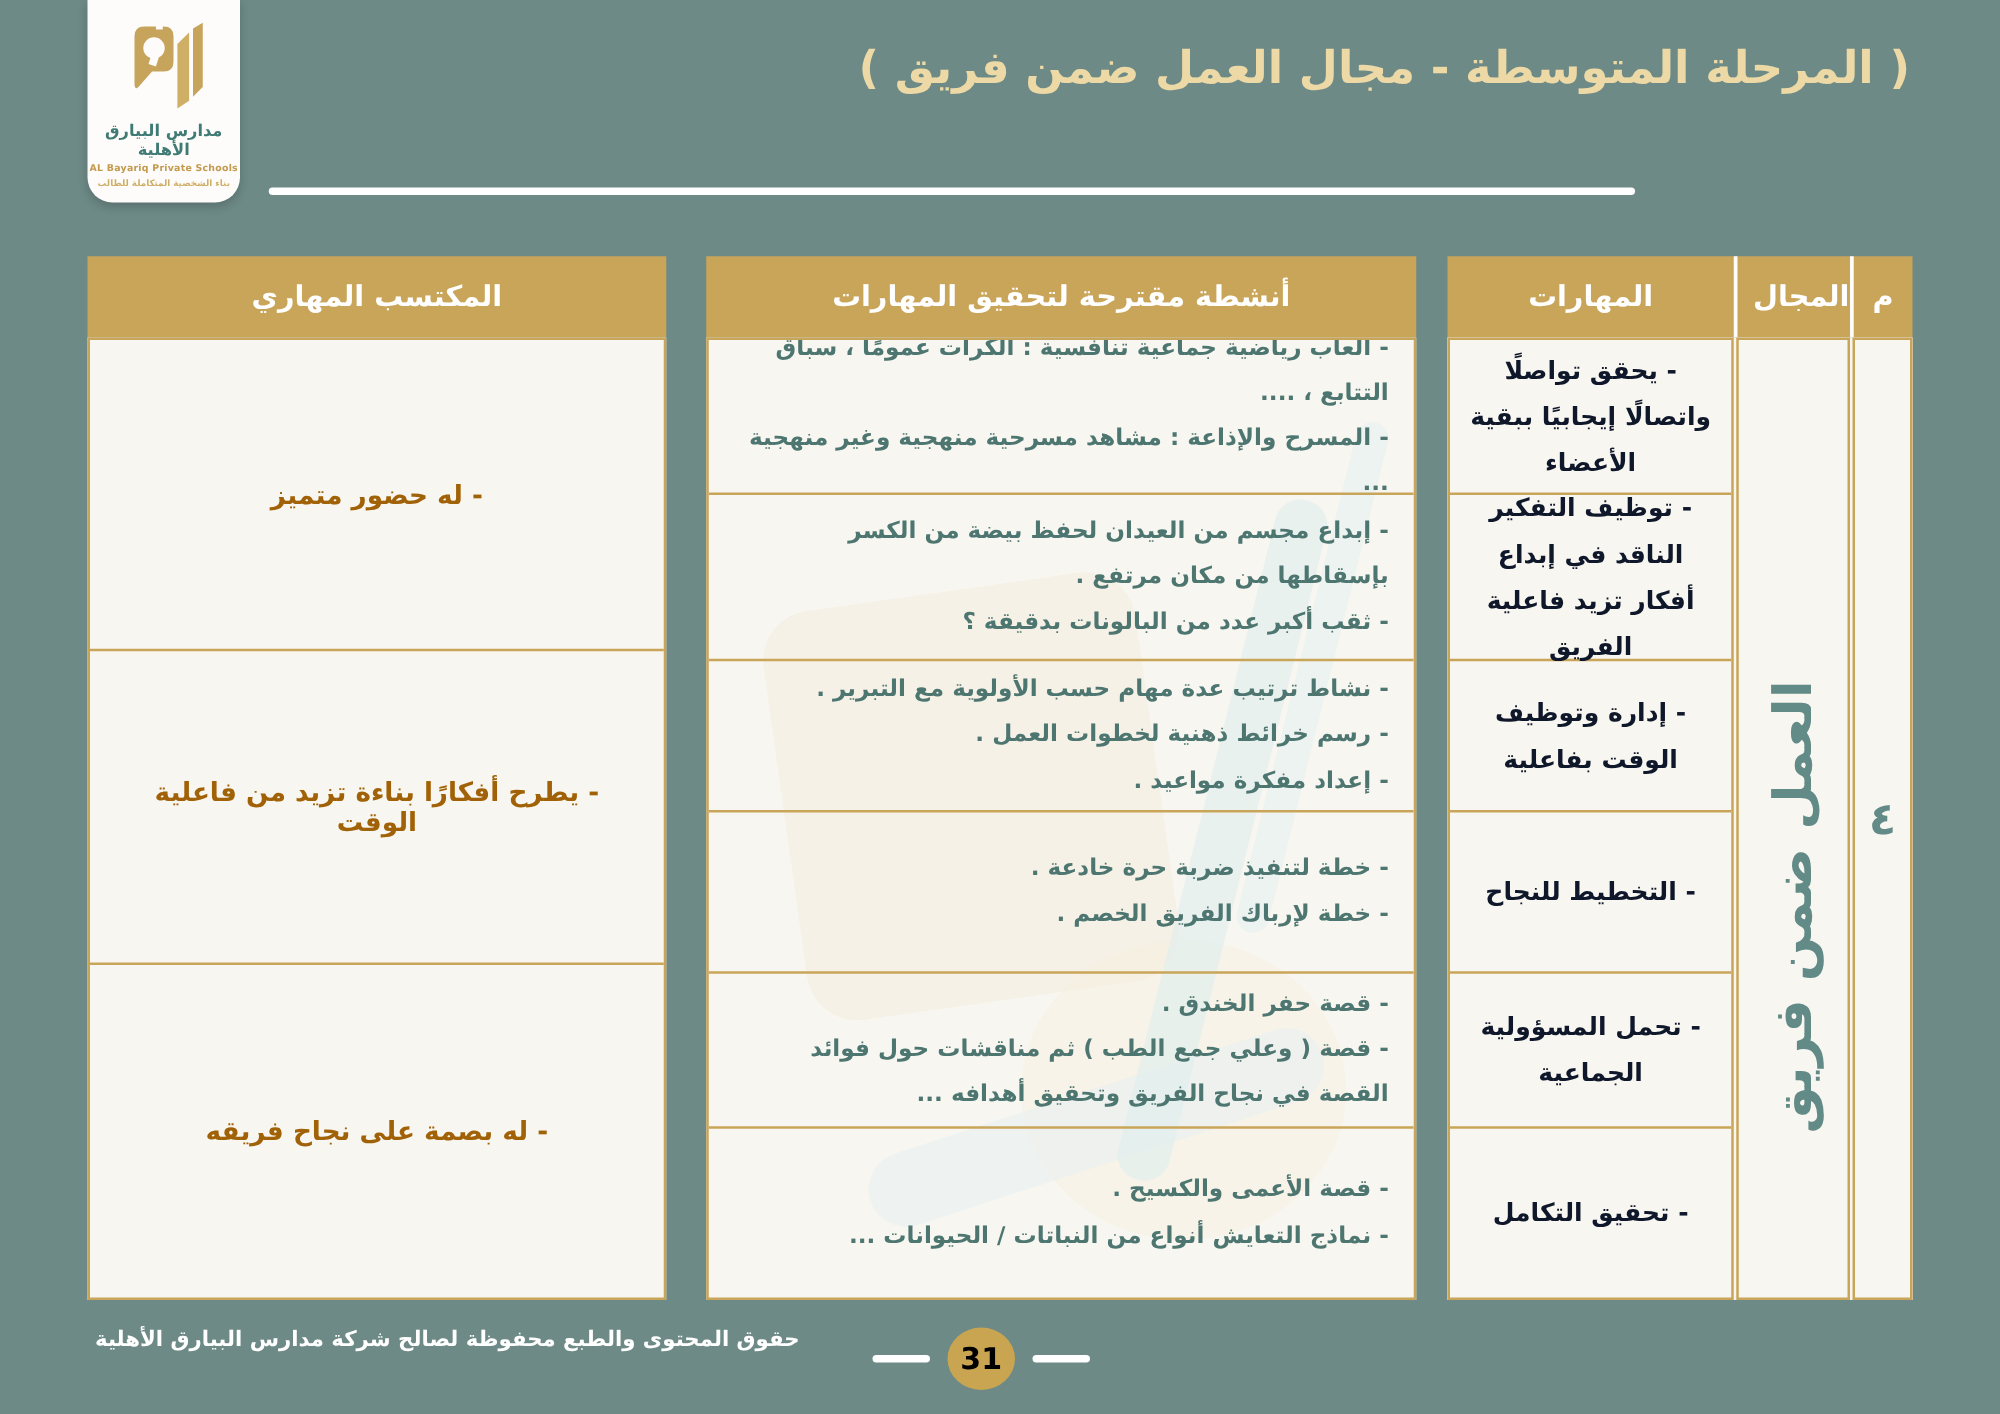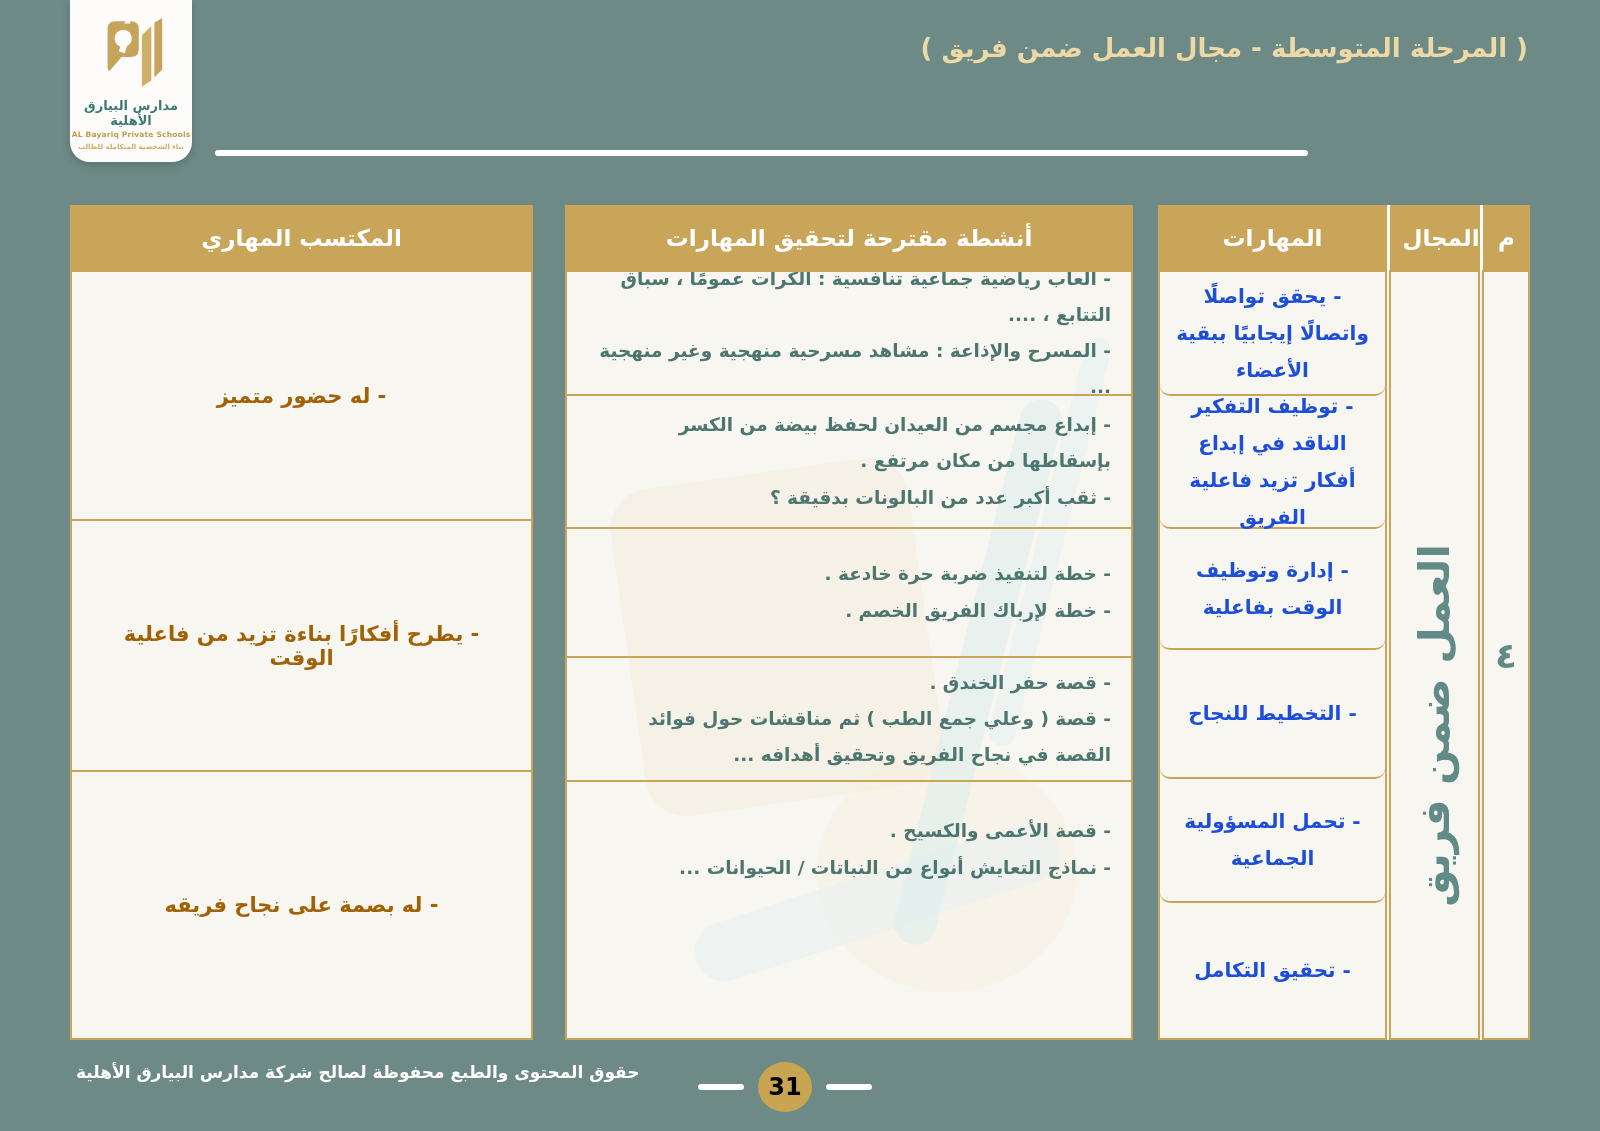--- a/index.html
+++ b/index.html
@@ -21,21 +21,21 @@
     display:flex; flex-direction:column; align-items:center;
     padding-top:14px; text-align:center; direction:rtl;
   }
   .logo-emblem { width:78px; height:80px; }
   .logo-ar { color:#3f7a74; font-weight:bold; font-size:13px; margin-top:4px; }
   .logo-en { color:#c29a4e; font-size:7.5px; font-weight:bold; margin-top:2px; letter-spacing:.2px; }
   .logo-tag { color:#cfae66; font-size:7px; font-weight:bold; margin-top:4px; }
 
   .titles { position:absolute; right:72px; top:30px; text-align:right; }
   .title-1 { color:#ffffff; font-size:33px; font-weight:bold; line-height:1.35; }
-  .title-2 { color:#ecd9a6; font-size:26px; font-weight:bold; line-height:1.4; }
+  .title-2 { color:#ecd9a6; font-size:36px; font-weight:bold; line-height:1.4; }
   .head-rule {
     position:absolute; left:215px; top:150px; width:1093px; height:6px;
     background:#ffffff; border-radius:3px;
   }
 
   
   .table { position:absolute; left:70px; top:205px; width:1460px; height:835px; }
 
   .hdr { position:absolute; top:0; height:65px; background:#c9a55a;
          display:flex; align-items:center; justify-content:center;
@@ -56,21 +56,21 @@
   .colbody { position:absolute; top:65px; height:770px; background:#f8f6f0;
              border:2px solid #c9a55a; }
   .body-acquired  { left:0;      width:463px; display:flex; flex-direction:column; }
   .body-activities{ left:495px;  width:568px; display:flex; flex-direction:column; overflow:hidden; }
   .body-skills    { left:1088px; width:229px; display:flex; flex-direction:column; }
   .body-domain    { left:1319px; width:91px;  }
   .body-num       { left:1412px; width:48px;  }
 
   .skill-cell {
     display:flex; align-items:center; justify-content:center; text-align:center;
-    color:#1d4ed8; font-weight:bold; font-size:20px; line-height:1.85; padding:4px 10px;border-radius:10px;
+    color:#0f172a; font-weight:bold; font-size:20px; line-height:1.85; padding:4px 10px;
   }
   .act-cell {
     position:relative; z-index:2;
     display:flex; flex-direction:column; justify-content:center;
     text-align:right; color:#4e7671; font-weight:bold; font-size:18.5px;
     line-height:1.95; padding:6px 20px 6px 30px; white-space:pre-line;
   }
   .acq-cell {
     display:flex; align-items:center; justify-content:center; text-align:center;
     color:#a16207; font-weight:bold; font-size:21px; padding:0 20px;
@@ -163,20 +163,23 @@
     <div class="colbody body-activities">
       <div class="wm wm-beige-1"></div>
       <div class="wm wm-beige-2"></div>
       <div class="wm wm-blue-1"></div>
       <div class="wm wm-blue-2"></div>
       <div class="wm wm-blue-3"></div>
       <div class="act-cell r1 rb">- ألعاب رياضية جماعية تنافسية : الكرات عمومًا ، سباق التتابع ، ....
 - المسرح والإذاعة : مشاهد مسرحية منهجية وغير منهجية ...</div>
       <div class="act-cell r2 rb">- إبداع مجسم من العيدان لحفظ بيضة من الكسر بإسقاطها من مكان مرتفع .
 - ثقب أكبر عدد من البالونات بدقيقة ؟</div>
+      <div class="act-cell r3 rb">- نشاط ترتيب عدة مهام حسب الأولوية مع التبرير .
+- رسم خرائط ذهنية لخطوات العمل .
+- إعداد مفكرة مواعيد .</div>
       <div class="act-cell r4 rb">- خطة لتنفيذ ضربة حرة خادعة .
 - خطة لإرباك الفريق الخصم .</div>
       <div class="act-cell r5 rb">- قصة حفر الخندق .
 - قصة ( وعلي جمع الطب ) ثم مناقشات حول فوائد القصة في نجاح الفريق وتحقيق أهدافه ...</div>
       <div class="act-cell r6">- قصة الأعمى والكسيح .
 - نماذج التعايش أنواع من النباتات / الحيوانات ...</div>
     </div>
 
     <div class="colbody body-skills">
       <div class="skill-cell r1 rb">- يحقق تواصلًا واتصالًا إيجابيًا ببقية الأعضاء</div>

